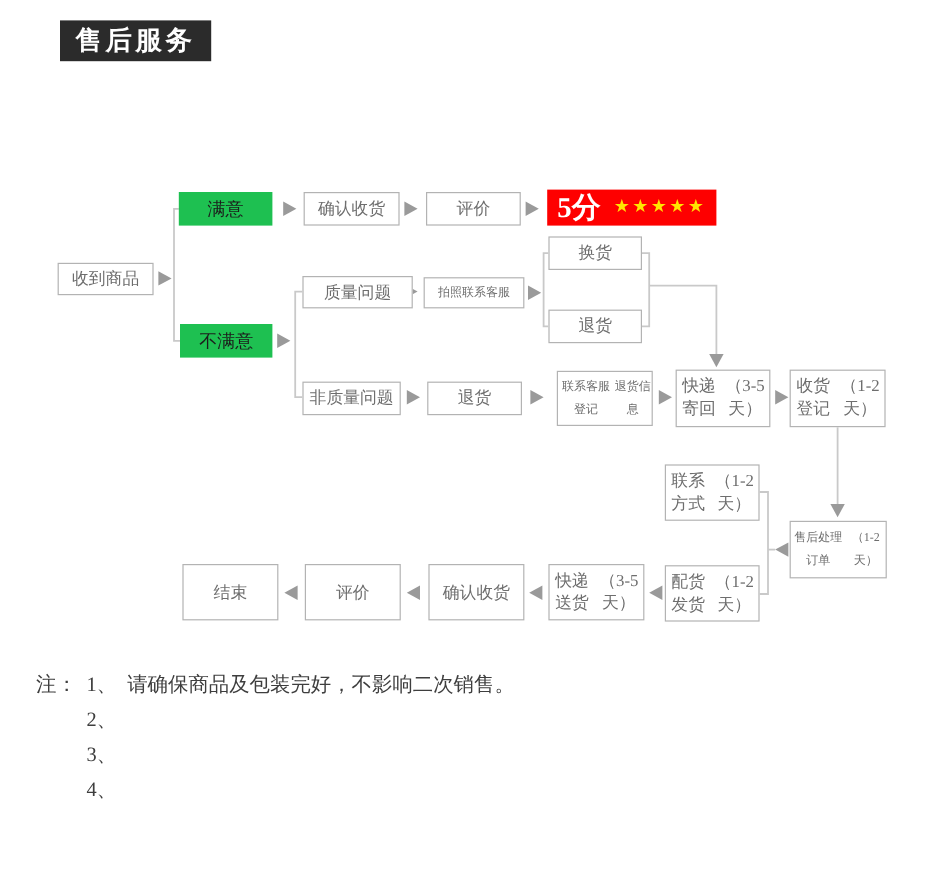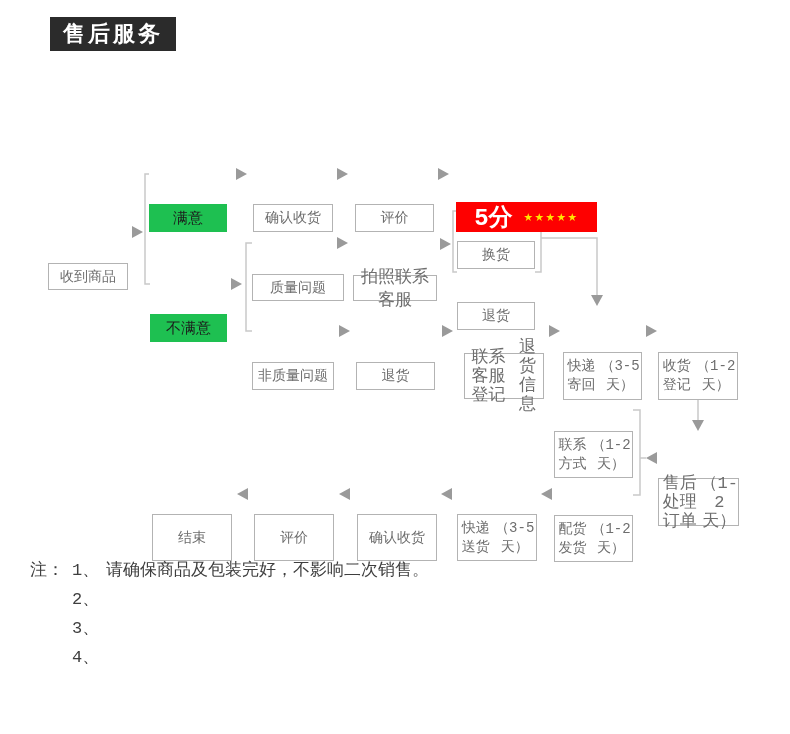--- a/index.html
+++ b/index.html
@@ -1,34 +1,34 @@
 <!DOCTYPE html>
 <html><head>
 <meta charset="utf-8">
 <style>
   html,body{margin:0;padding:0;background:#fff;}
   .stage{position:relative;width:790px;height:734px;background:#fff;overflow:hidden;
-         font-family:Liberation Mono, monospace;border-radius:24px;}
+         font-family:Liberation Serif, serif;border-radius:24px;}
   .header-badge{position:absolute;left:50px;top:17px;width:126px;height:34px;background:#2b2b2b;
          display:flex;align-items:center;justify-content:center;}
   .header-badge span{color:#fff;font-size:22px;font-weight:bold;letter-spacing:3px;}
   .intro{position:absolute;left:8px;top:52px;width:778px;color:#3e3e3e;font-size:16.8px;line-height:31px;}
   .intro-line{white-space:nowrap;}
   .flow{position:absolute;left:0;top:0;width:790px;height:734px;}
   .connectors{position:absolute;left:0;top:0;pointer-events:none;}
   .connectors polyline,.connectors line{fill:none;stroke:#c9c9c9;stroke-width:1.5;}
   .connectors polygon{fill:#9a9a9a;stroke:none;}
   .node{position:absolute;box-sizing:border-box;border:1px solid #b3b3b3;background:#fff;color:#6e6e6e;
-        font-size:14px;display:flex;align-items:center;justify-content:center;text-align:center;margin-top:44px;}
+        font-size:14px;display:flex;align-items:center;justify-content:center;text-align:center;}
   .node.two{flex-direction:row;line-height:19px;}
   .node.green{background:#1ec051;border:none;color:#1c1c1c;font-size:15px;}
   .node.score{background:#fe0000;border:none;gap:11px;}
   .score-text{color:#fff;font-size:24px;font-weight:bold;}
   .score-stars{color:#ffe500;font-size:15px;letter-spacing:2px;line-height:1;}
-  .sm{font-size:17px;}
+  .sm{font-size:10px;}
   .notes{position:absolute;left:30px;top:556px;width:742px;color:#3e3e3e;font-size:17px;line-height:29px;}
   .note-item{display:flex;align-items:flex-start;}
   .note-lead{width:42px;flex-shrink:0;}
   .note-num{width:34px;flex-shrink:0;}
   .note-text{flex:1;}
 </style>
 </head>
 <body>
 
 <div class="stage">

